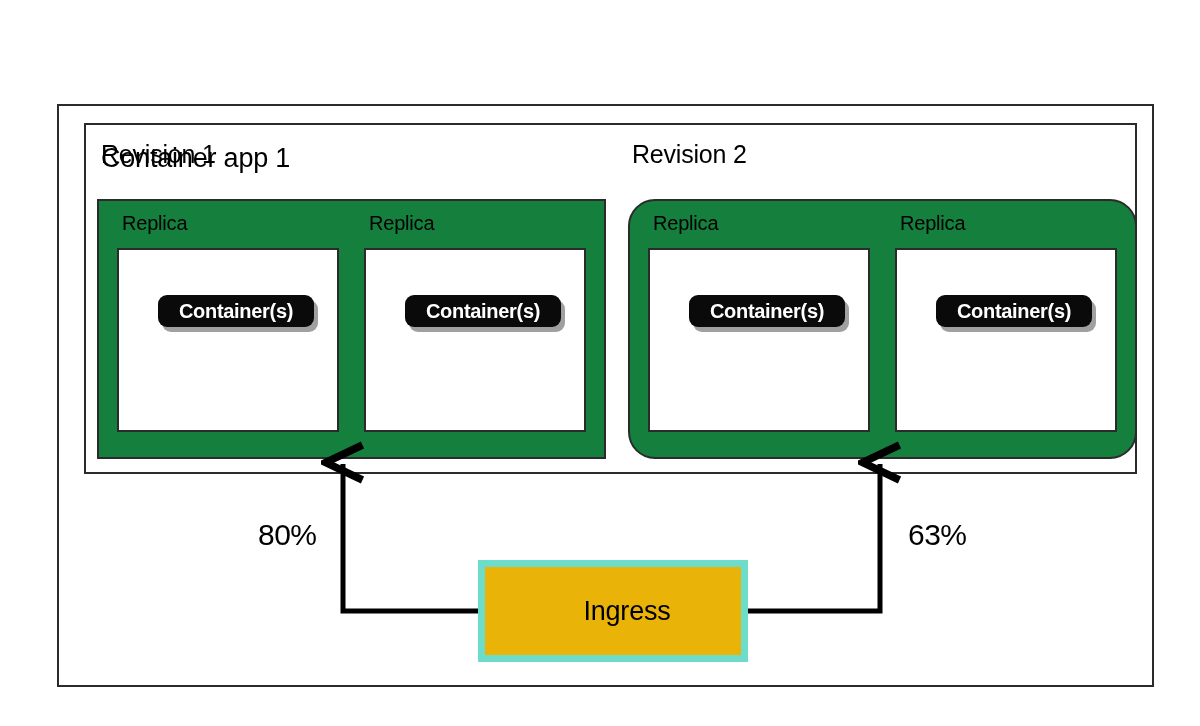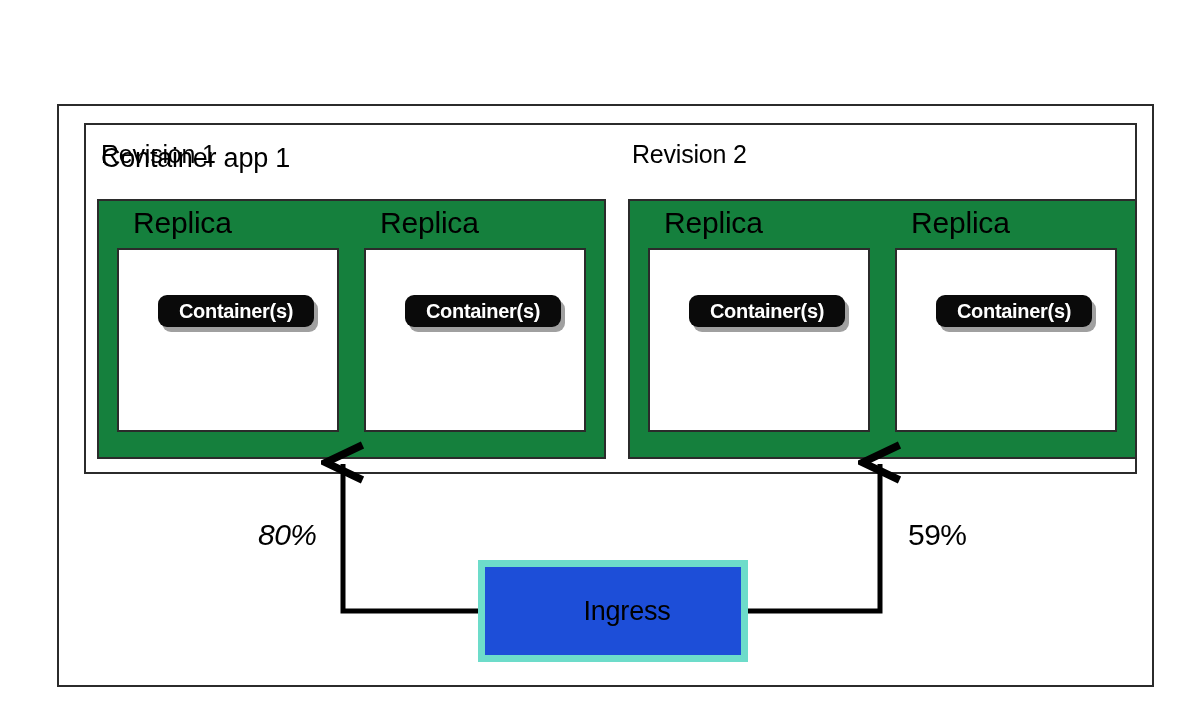--- a/index.html
+++ b/index.html
@@ -65,21 +65,21 @@
   .revgroup {
     position: absolute;
     top: 74px;
     width: 509px;
     height: 260px;
     box-sizing: border-box;
     border: 2px solid #2b2b2b;
     background: #15803d;
   }
   .revgroup-1 { left: 11px; }
-  .revgroup-2 { left: 542px; }
+  .revgroup-2 { left: 542px; border-radius: 27px; }
 
   .rev-title {
     position: absolute;
     top: -62px;
     left: 2px;
     font-size: 25px;
     line-height: 30px;
     letter-spacing: -0.2px;
     white-space: nowrap;
   }
@@ -92,22 +92,22 @@
     box-sizing: border-box;
     border: 2px solid #2b2b2b;
     background: #ffffff;
   }
   .replica-a { left: 18px; }
   .replica-b { left: 265px; }
 
   .replica-title {
     position: absolute;
     top: -40px;
-    left: 14px;
-    font-size: 30px;
+    left: 3px;
+    font-size: 20px;
     line-height: 26px;
     letter-spacing: -0.2px;
     white-space: nowrap;
   }
 
   
   .pill {
     position: absolute;
     left: 39px;
     top: 45px;
@@ -126,21 +126,21 @@
   }
 
   
   .ingress-box {
     left: 478px;
     top: 560px;
     width: 270px;
     height: 102px;
     box-sizing: border-box;
     border: 7px solid #6ddcca;
-    background: #1d4ed8;
+    background: #eab308;
     display: flex;
     align-items: center;
     justify-content: center;
     font-size: 27px;
     letter-spacing: -0.2px;
     color: #000;
   }
 
   
   #connectors {
@@ -154,21 +154,21 @@
 
   
   .pct {
     position: absolute;
     font-size: 30px;
     line-height: 34px;
     letter-spacing: -0.5px;
     white-space: nowrap;
     color: #000;
   }
-  .pct-left  { left: 258px; top: 518px; font-style: italic; }
+  .pct-left  { left: 258px; top: 518px; }
   .pct-right { left: 908px; top: 518px; }
 </style>
 </head>
 <body>
 
 <div id="canvas">
 
 
   <div class="box env-box">
 
@@ -213,17 +213,17 @@
         <path d="M1,8.4 L4.5,1 L8,8.4" fill="none" stroke="#000000" stroke-width="1.5" stroke-linecap="butt" stroke-linejoin="miter"></path>
       </marker>
     </defs>
 
     <path d="M478,611 L343,611 L343,464" fill="none" stroke="#000000" stroke-width="5" stroke-linecap="butt" stroke-linejoin="miter" marker-end="url(#arrowhead)"></path>
 
     <path d="M748,611 L880,611 L880,464" fill="none" stroke="#000000" stroke-width="5" stroke-linecap="butt" stroke-linejoin="miter" marker-end="url(#arrowhead)"></path>
   </svg>
 
   <div class="pct pct-left">80%</div>
-  <div class="pct pct-right">59%</div>
+  <div class="pct pct-right">63%</div>
 
   <div class="box ingress-box">Ingress</div>
 
 </div>
 
 </body></html>

